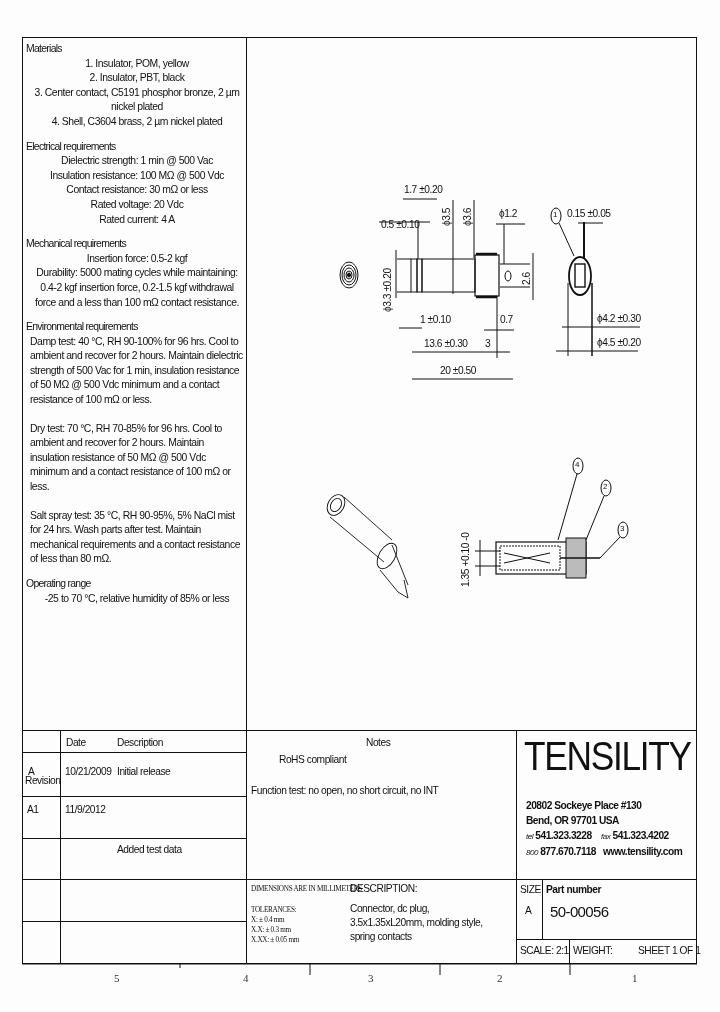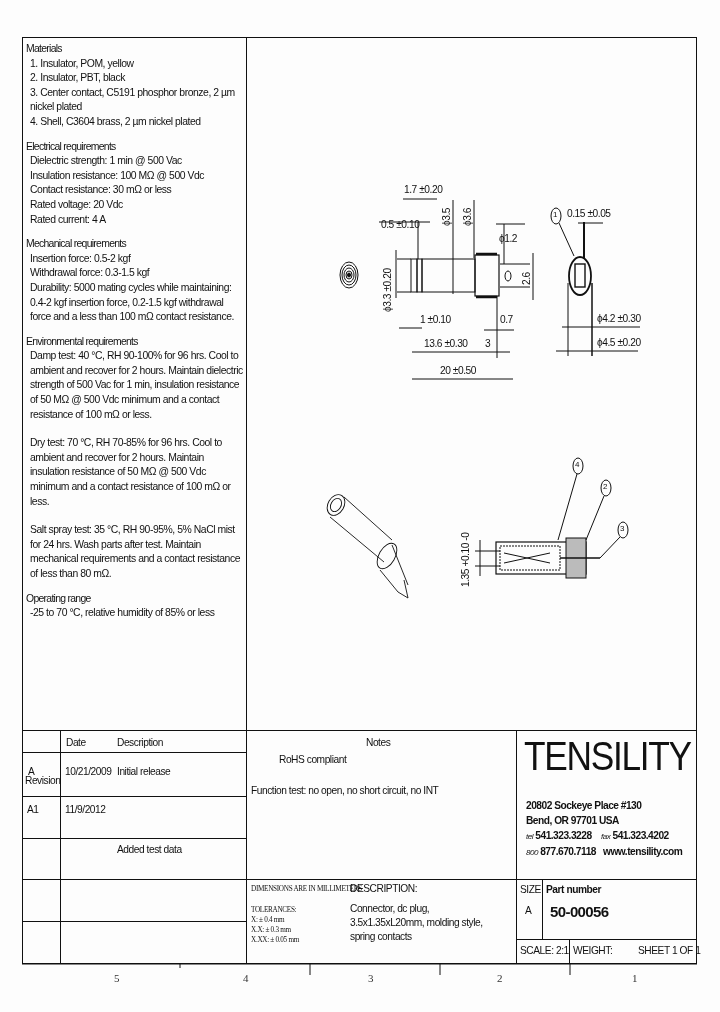--- a/index.html
+++ b/index.html
@@ -4,28 +4,28 @@
 <style>
   html, body { margin:0; padding:0; background:#fdfdfd; }
   body { width:720px; height:1012px; position:relative; overflow:hidden;
          font-family:"Liberation Sans", sans-serif; color:#111; }
   .frame { position:absolute; left:22px; top:37px; width:675px; height:927px; border:1.2px solid #111; box-sizing:border-box; }
   .vline { position:absolute; background:#111; width:1.2px; }
   .hline { position:absolute; background:#111; height:1.2px; }
   .spec { position:absolute; left:26px; top:42px; width:218px; font-size:10.4px; line-height:14.6px; letter-spacing:-0.45px; }
   .spec .sec { margin-bottom:10px; }
   .spec .h { font-weight:normal; letter-spacing:-0.7px; }
-  .spec .ln { padding-left:4px; }
+  .spec .ln { padding-left:4px;text-align:center; }
   .spec .para { padding-left:4px; margin-bottom:14px; }
   .t { position:absolute; font-size:10.2px; letter-spacing:-0.45px; white-space:nowrap; }
   .sm { font-size:7.2px; letter-spacing:-0.3px; line-height:9.5px;font-family:Liberation Serif, serif; }
   .logo { position:absolute; left:524px; top:733px; font-size:41px; letter-spacing:-1.5px; font-weight:normal; transform:scaleX(0.86); transform-origin:left top; }
   .addr { position:absolute; left:526px; top:798px; font-size:10.2px; line-height:15px; font-weight:bold; letter-spacing:-0.5px; }
   .addr i { font-weight:normal; font-size:8px; }
-  .partnum { position:absolute; left:550px; top:903px; font-size:15px; font-weight:bold; letter-spacing:-0.6px; }
+  .partnum { position:absolute; left:550px; top:903px; font-size:15px; font-weight:normal; letter-spacing:-0.6px; }
   .zone { position:absolute; top:972px; font-size:11px; font-family:"Liberation Serif", serif; color:#333; }
   svg { position:absolute; left:0; top:0; }
 </style>
 </head>
 <body>
 
 <div class="frame"></div>
 <div class="vline" style="left:246px;top:37px;height:927px;"></div>
 <div class="hline" style="left:22px;top:730px;width:675px;"></div>
 <div class="vline" style="left:516px;top:730px;height:234px;"></div>
@@ -51,21 +51,20 @@
     <div class="h">Electrical requirements</div>
     <div class="ln">Dielectric strength: 1 min @ 500 Vac</div>
     <div class="ln">Insulation resistance: 100 MΩ @ 500 Vdc</div>
     <div class="ln">Contact resistance: 30 mΩ or less</div>
     <div class="ln">Rated voltage: 20 Vdc</div>
     <div class="ln">Rated current: 4 A</div>
   </div>
   <div class="sec">
     <div class="h">Mechanical requirements</div>
     <div class="ln">Insertion force: 0.5-2 kgf</div>
-    <div class="ln">Withdrawal force: 0.3-1.5 kgf</div>
     <div class="ln">Durability: 5000 mating cycles while maintaining: 0.4-2 kgf insertion force, 0.2-1.5 kgf withdrawal force and a less than 100 mΩ contact resistance.</div>
   </div>
   <div class="sec">
     <div class="h">Environmental requirements</div>
     <div class="para">Damp test: 40 °C, RH 90-100% for 96 hrs. Cool to ambient and recover for 2 hours. Maintain dielectric strength of 500 Vac for 1 min, insulation resistance of 50 MΩ @ 500 Vdc minimum and a contact resistance of 100 mΩ or less.</div>
     <div class="para">Dry test: 70 °C, RH 70-85% for 96 hrs. Cool to ambient and recover for 2 hours. Maintain insulation resistance of 50 MΩ @ 500 Vdc minimum and a contact resistance of 100 mΩ or less.</div>
     <div class="para" style="margin-bottom:4px">Salt spray test: 35 °C, RH 90-95%, 5% NaCl mist for 24 hrs. Wash parts after test. Maintain mechanical requirements and a contact resistance of less than 80 mΩ.</div>
   </div>
   <div class="sec">
     <div class="h">Operating range</div>
@@ -160,21 +159,21 @@
   <line x1="180" y1="964" x2="180" y2="968"></line>
   <line x1="310" y1="964" x2="310" y2="975"></line>
   <line x1="440" y1="964" x2="440" y2="975"></line>
   <line x1="570" y1="964" x2="570" y2="975"></line>
 </svg>
 
 <div class="t" style="left:404px;top:184px;">1.7 ±0.20</div>
 <div class="t" style="left:381px;top:208px;margin-top:11px;">0.5 ±0.10</div>
 <div class="t" style="left:441px;top:226px;transform:rotate(-90deg);transform-origin:left top;">ϕ3.5</div>
 <div class="t" style="left:462px;top:226px;transform:rotate(-90deg);transform-origin:left top;">ϕ3.6</div>
-<div class="t" style="left:499px;top:208px;margin-top:25px;">ϕ1.2</div>
+<div class="t" style="left:499px;top:208px;">ϕ1.2</div>
 <div class="t" style="left:382px;top:312px;transform:rotate(-90deg);transform-origin:left top;">ϕ3.3 ±0.20</div>
 <div class="t" style="left:521px;top:285px;transform:rotate(-90deg);transform-origin:left top;">2.6</div>
 <div class="t" style="left:420px;top:314px;">1 ±0.10</div>
 <div class="t" style="left:500px;top:314px;">0.7</div>
 <div class="t" style="left:424px;top:338px;">13.6 ±0.30</div>
 <div class="t" style="left:485px;top:338px;">3</div>
 <div class="t" style="left:440px;top:365px;">20 ±0.50</div>
 <div class="t" style="left:567px;top:208px;">0.15 ±0.05</div>
 <div class="t" style="left:597px;top:313px;">ϕ4.2 ±0.30</div>
 <div class="t" style="left:597px;top:337px;">ϕ4.5 ±0.20</div>

